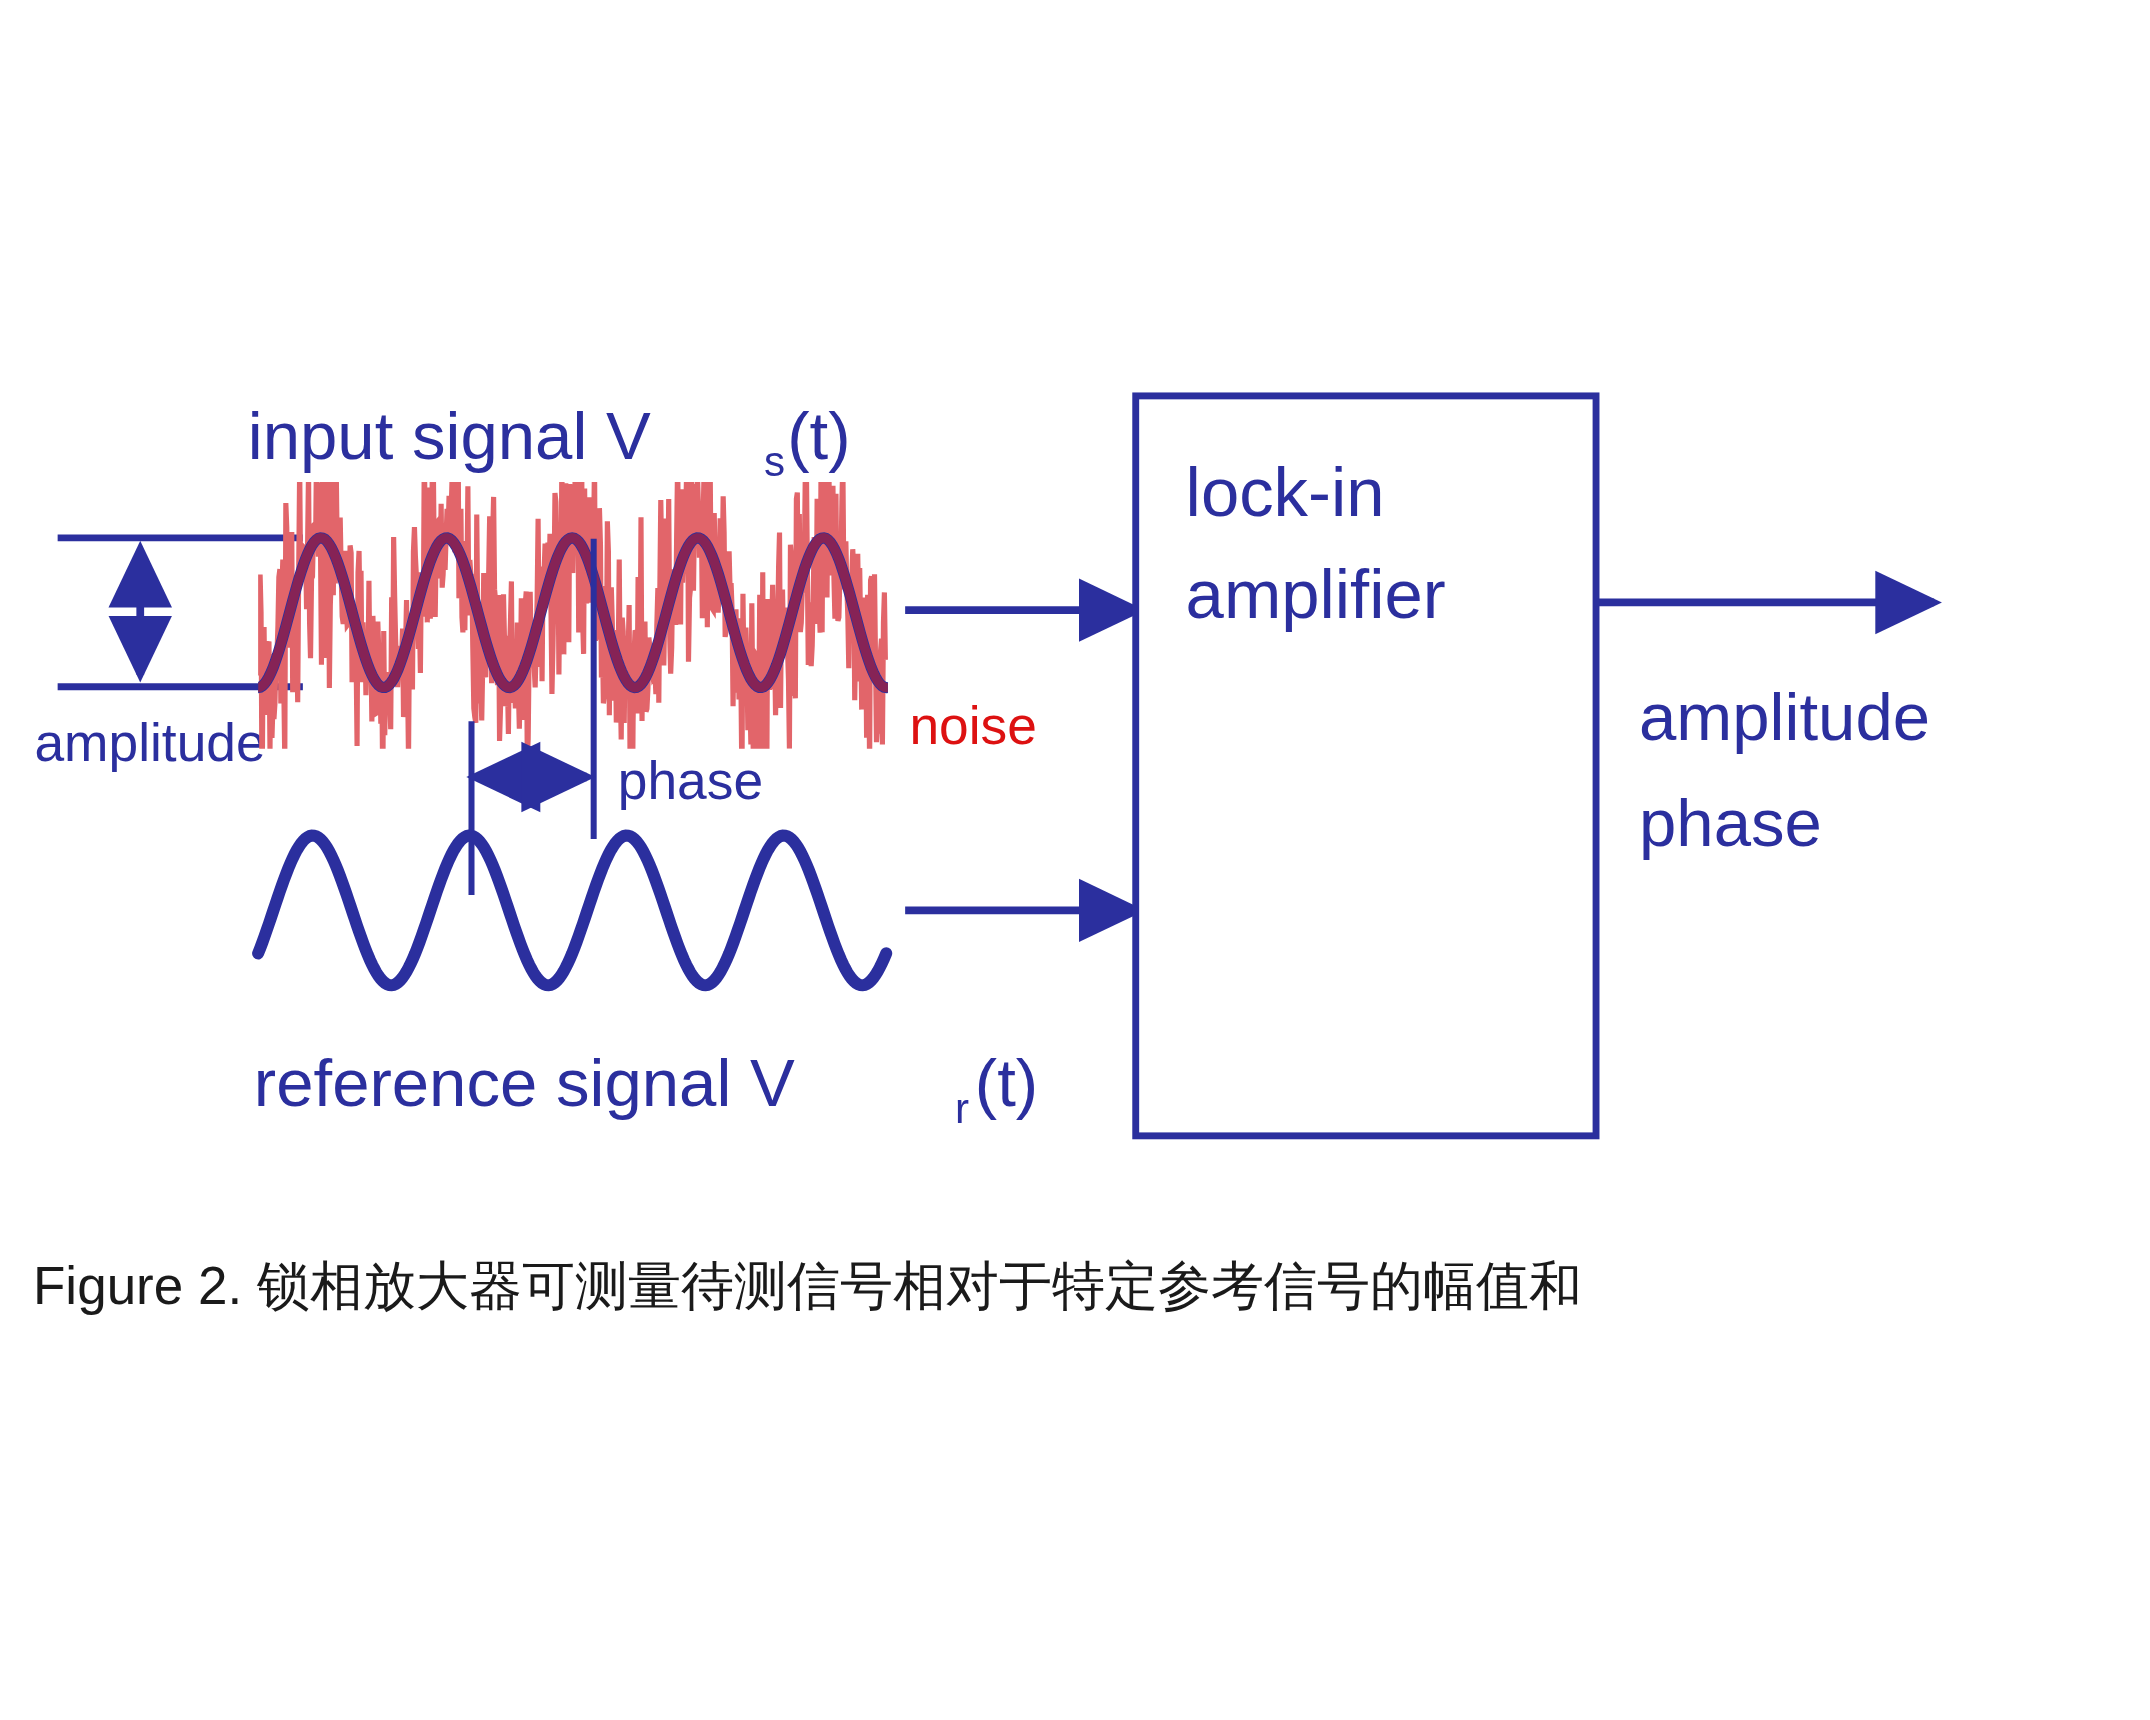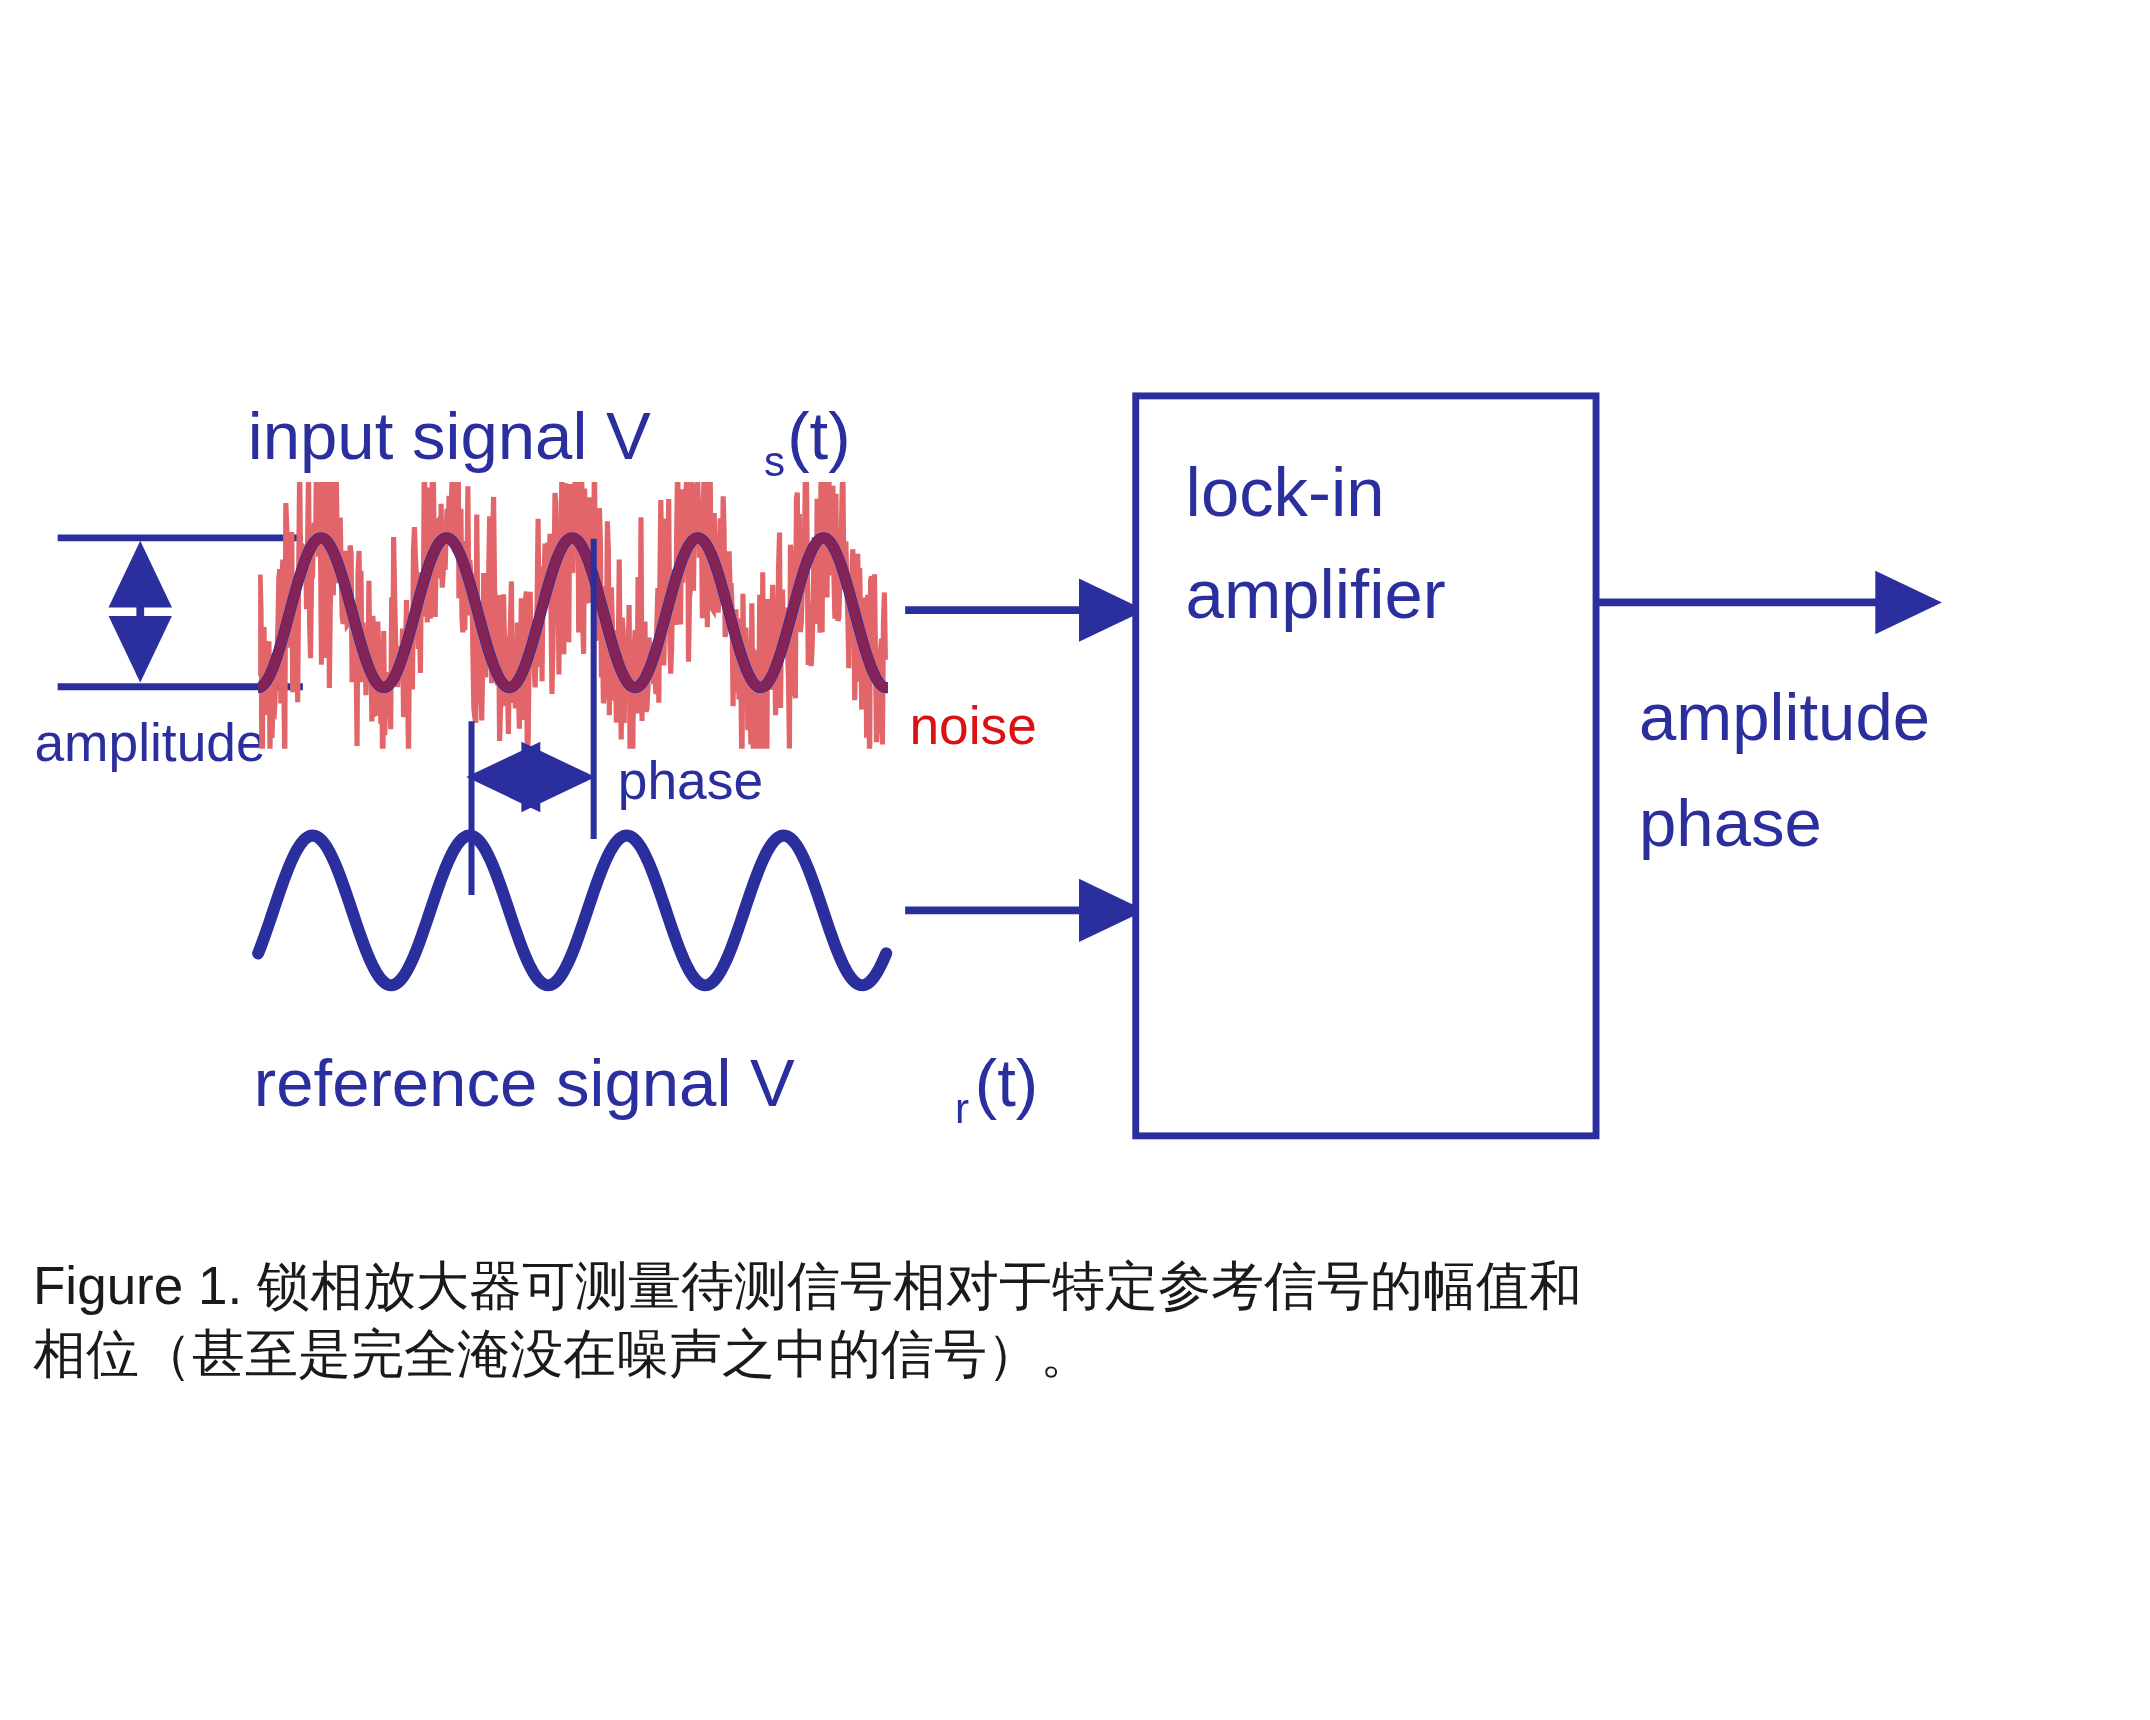--- a/index.html
+++ b/index.html
@@ -111,18 +111,17 @@
       <text class="svg-text" x="1378" y="600" font-size="80">lock-in</text>
       <text class="svg-text" x="1378" y="718" font-size="80">amplifier</text>
     </g>
 
     <line x1="1855" y1="700" x2="2248" y2="700" stroke="#2b2f9e" stroke-width="9" marker-end="url(#arrHead)"></line>
     <text class="svg-text" x="1905" y="860" font-size="78">amplitude</text>
     <text class="svg-text" x="1905" y="983" font-size="78">phase</text>
   </svg>
 
   <div id="caption-block">
-    <div class="cap-line">Figure 1.  锁相放大器可测量待测信号相对于特定参考信号的幅值和</div>
-    <div class="cap-line">相位（甚至是完全淹没在噪声之中的信号）。</div>
+    <div class="cap-line">Figure 2.  锁相放大器可测量待测信号相对于特定参考信号的幅值和</div>
   </div>
 
 </div>
 
 
 </body></html>

